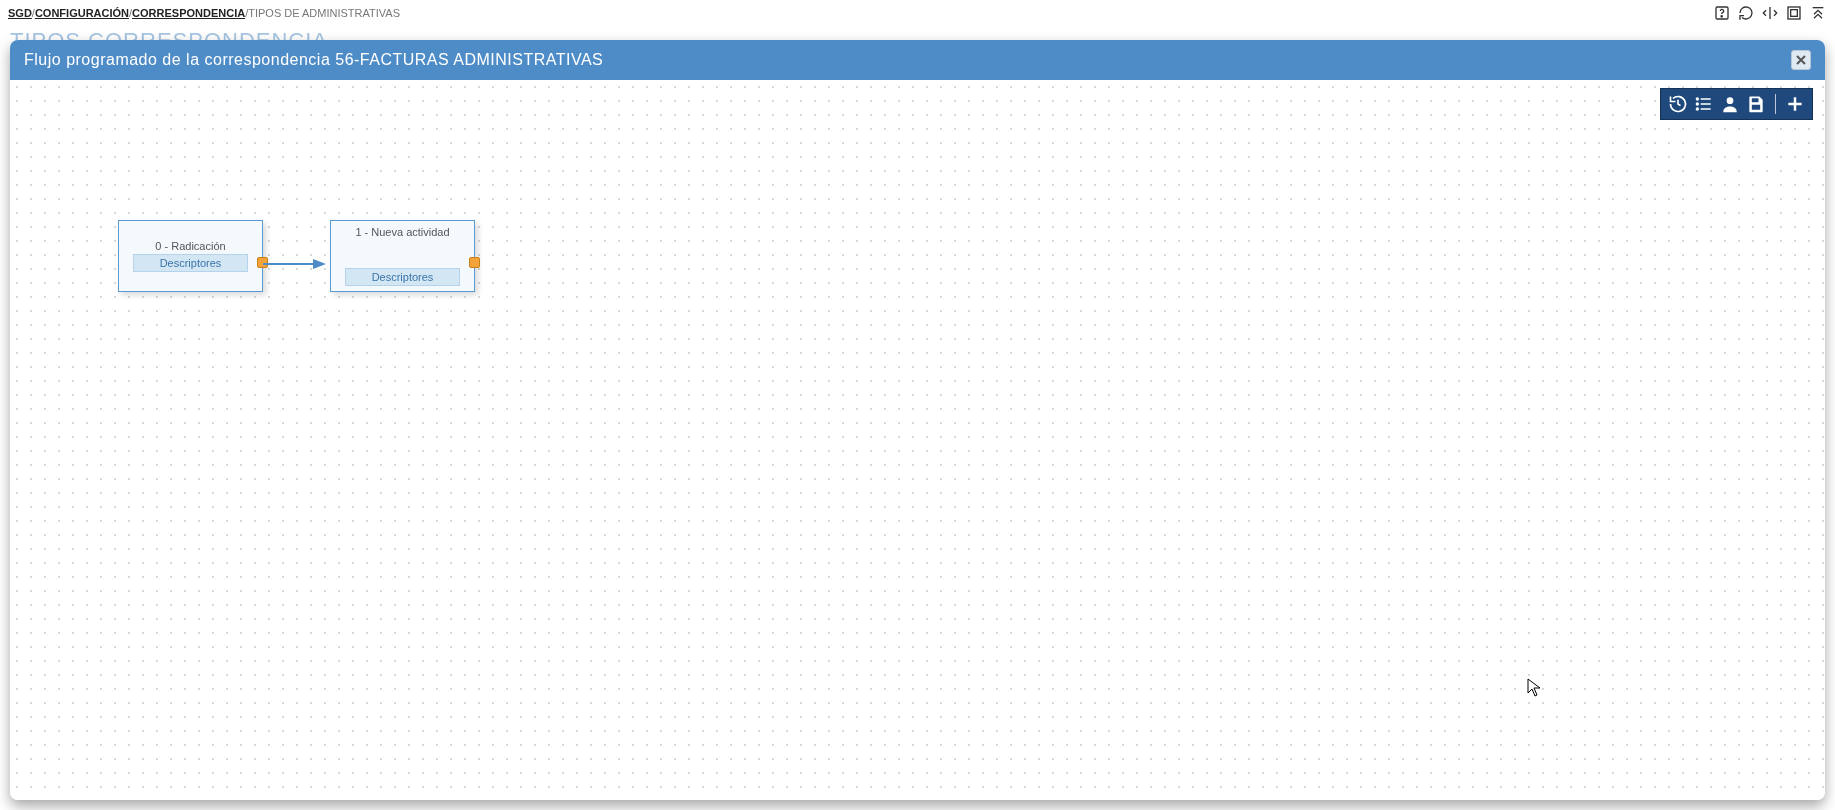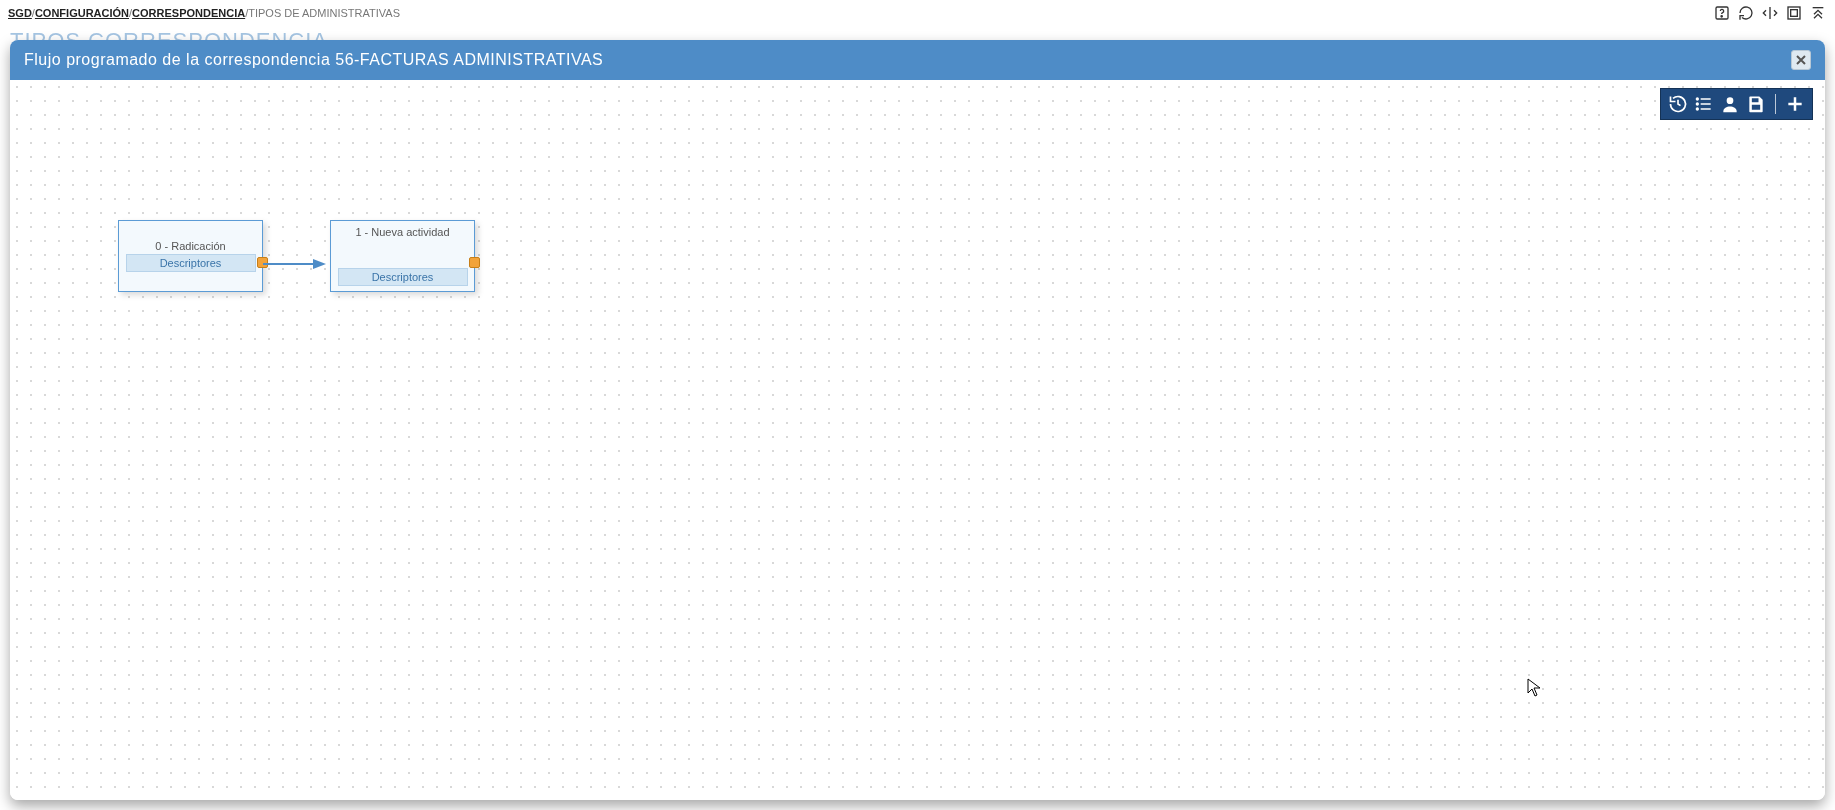--- a/index.html
+++ b/index.html
@@ -133,21 +133,21 @@
     cursor: move;
   }
   .node .title { margin-bottom: 2px; }
   .node .chip {
     background: #d3e6f4;
     border: 1px solid #b7d3ea;
     padding: 2px 14px;
     font-size: 11px;
     color: #3a74a8;
     cursor: pointer;
-    width: 130px;
+    width: 115px;
     text-align: center;
   }
   .node .port {
     position: absolute;
     right: -6px; top: 36px;
     width: 11px; height: 11px;
     background: #f2a33a;
     border: 1px solid #c77f18;
     border-radius: 2px;
     cursor: pointer;

